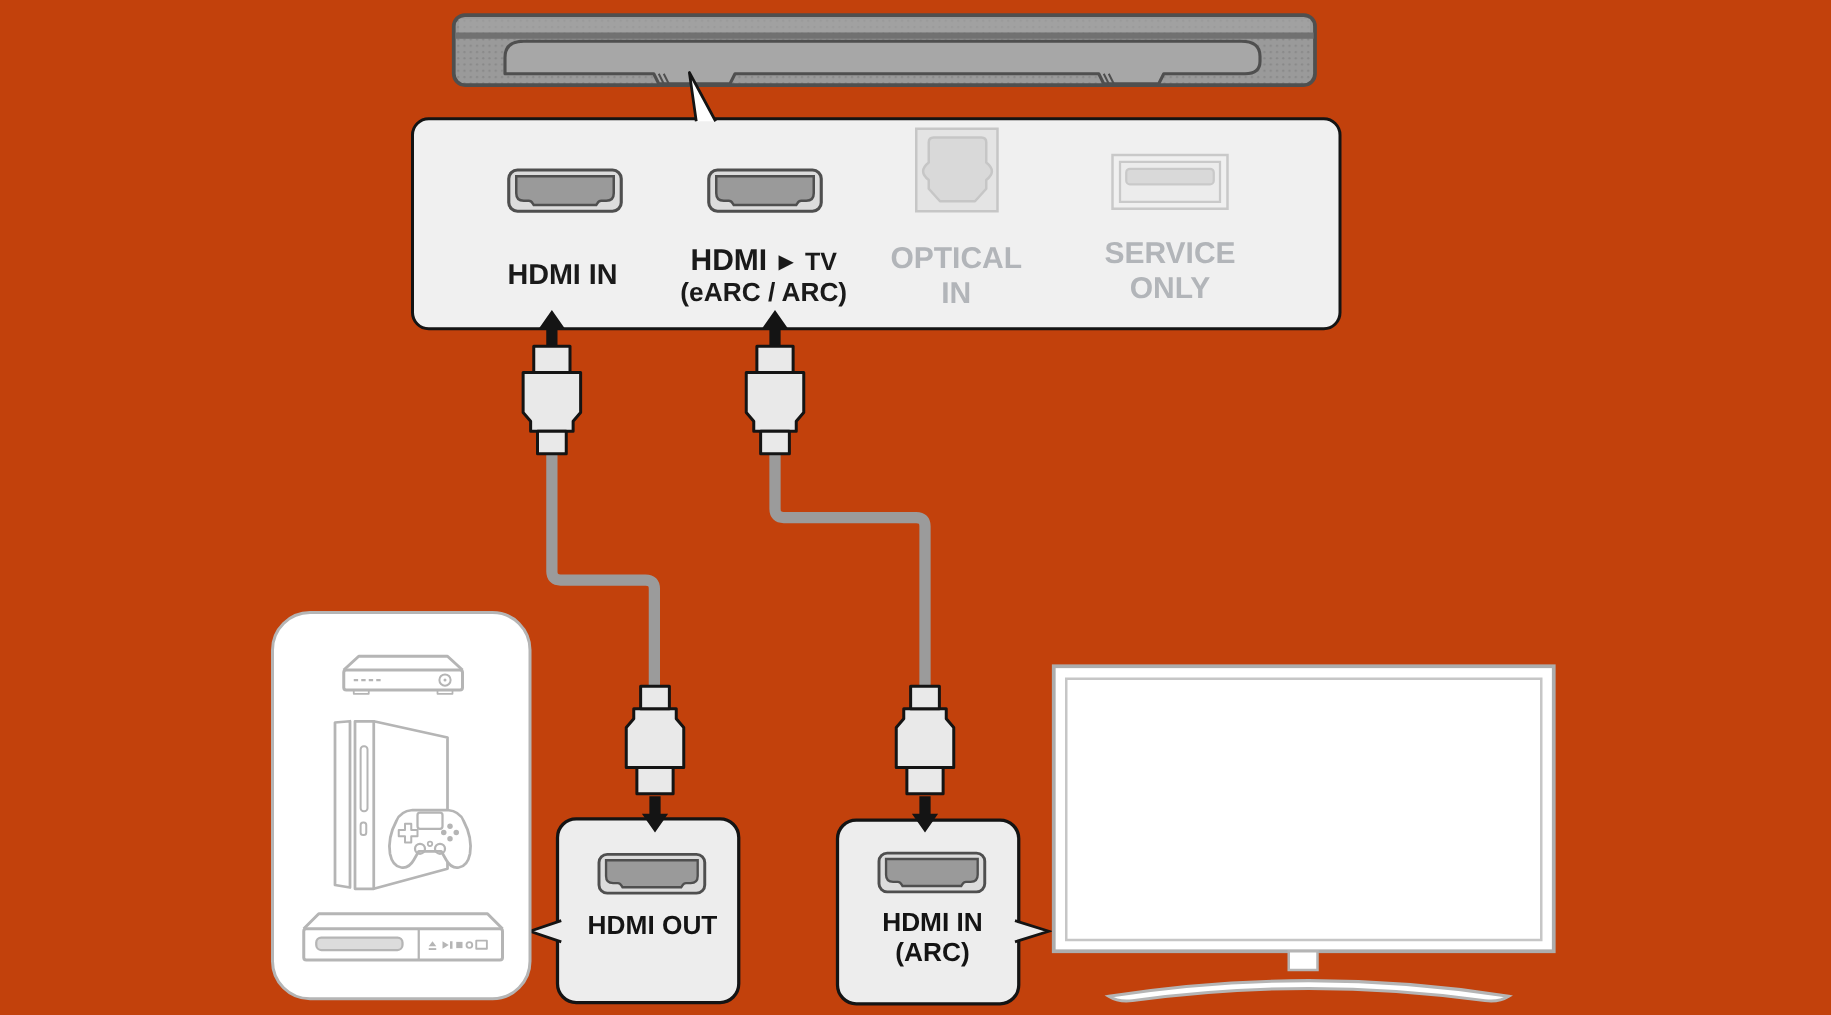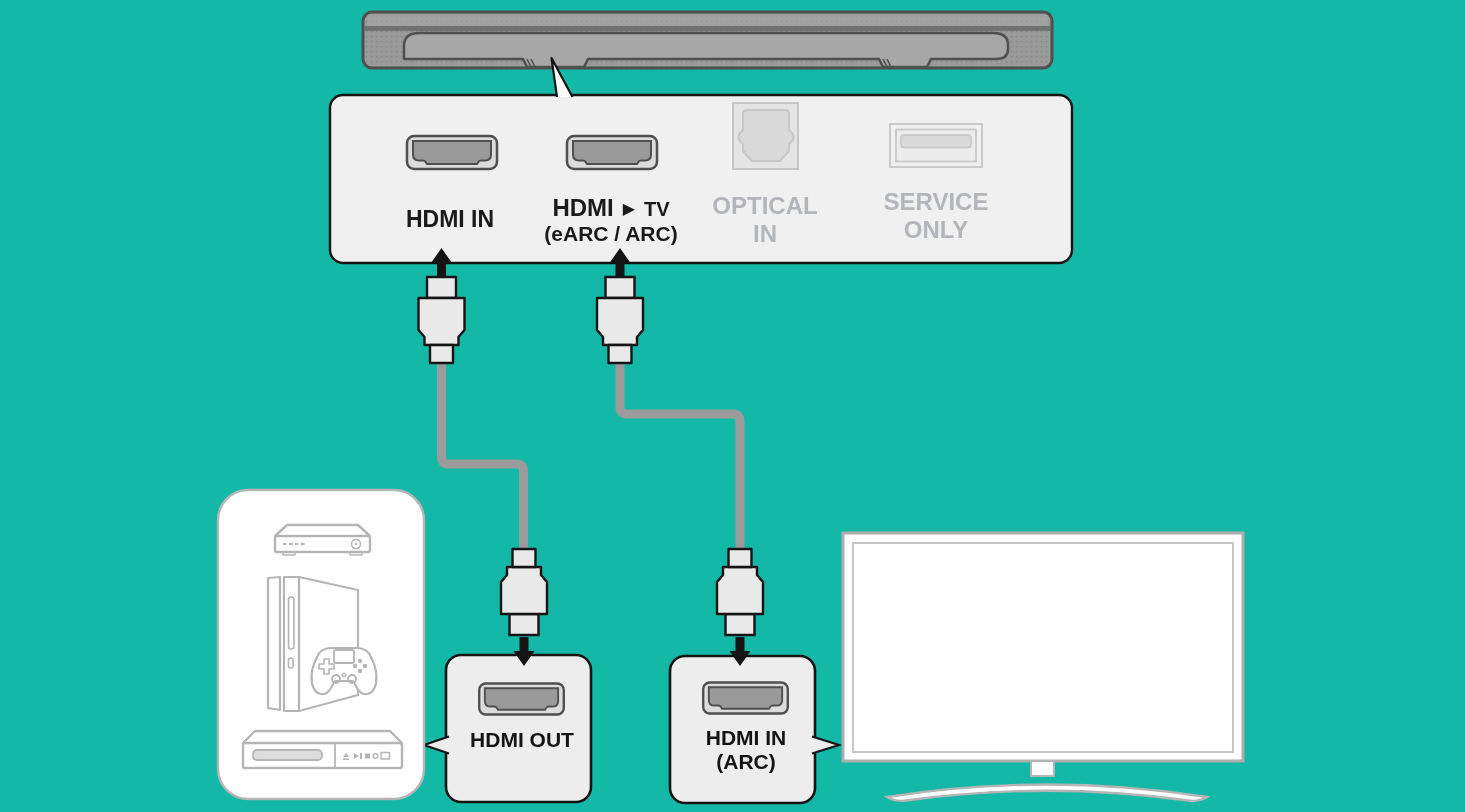--- a/index.html
+++ b/index.html
@@ -1,16 +1,16 @@
 <!DOCTYPE html>
 <html><head>
 <meta charset="utf-8">
 <style>
   html,body{margin:0;padding:0;background:#ffffff;}
-  .stage{position:relative;width:1465px;height:812px;background:#14b8a6;overflow:hidden;
+  .stage{position:relative;width:1465px;height:812px;background:#c2410c;overflow:hidden;
          font-family:"Liberation Sans","DejaVu Sans",sans-serif;}
   svg{display:block;}
   text{font-family:"Liberation Sans","DejaVu Sans",sans-serif;}
   .lbl-dark{fill:#1a1a1a;font-weight:700;}
   .lbl-ghost{fill:#b2b5b9;font-weight:700;}
   .lbl-box{fill:#141414;font-weight:700;font-size:21px;}
 </style>
 </head>
 <body>
 

